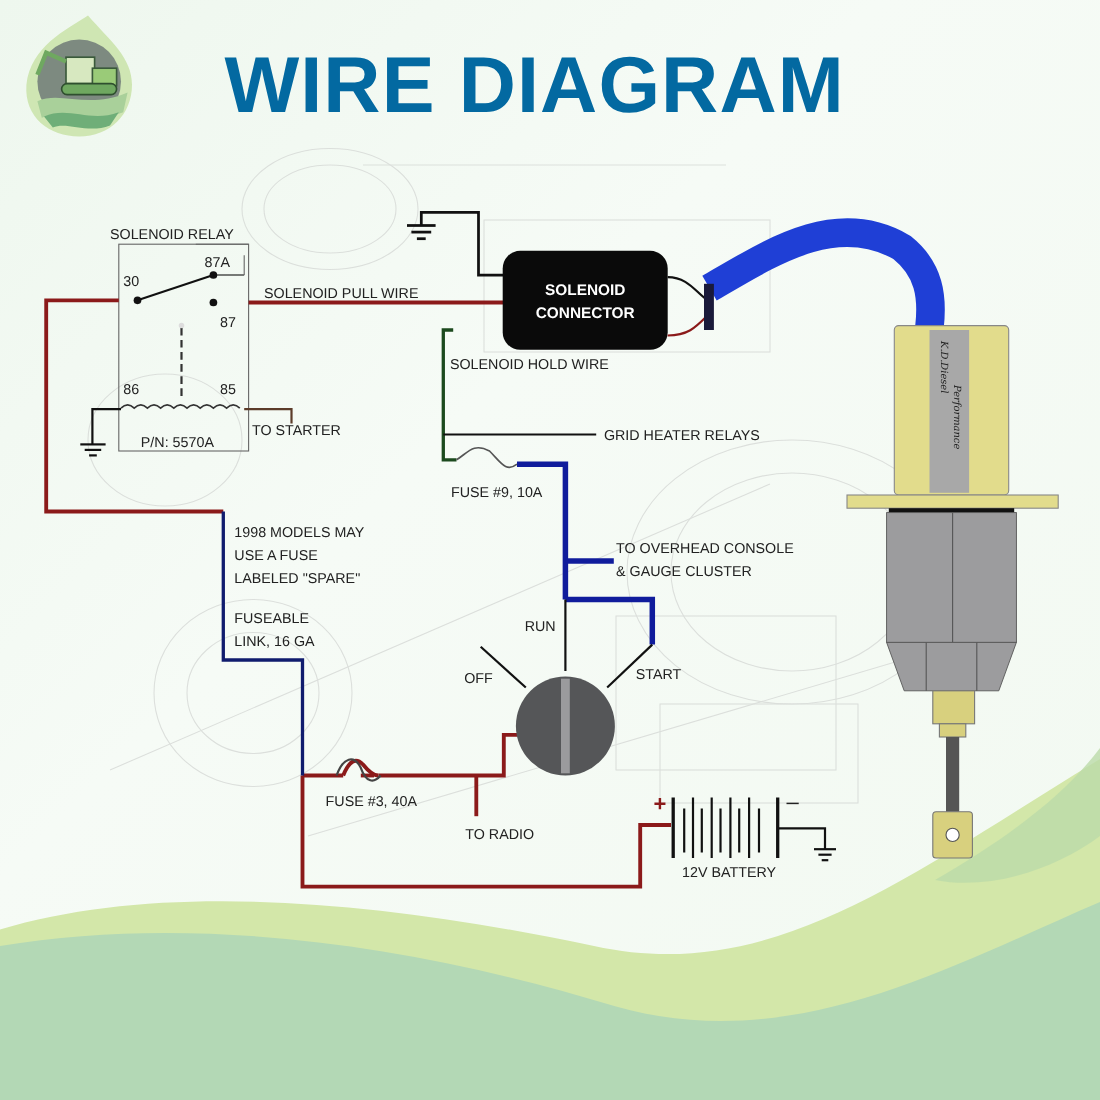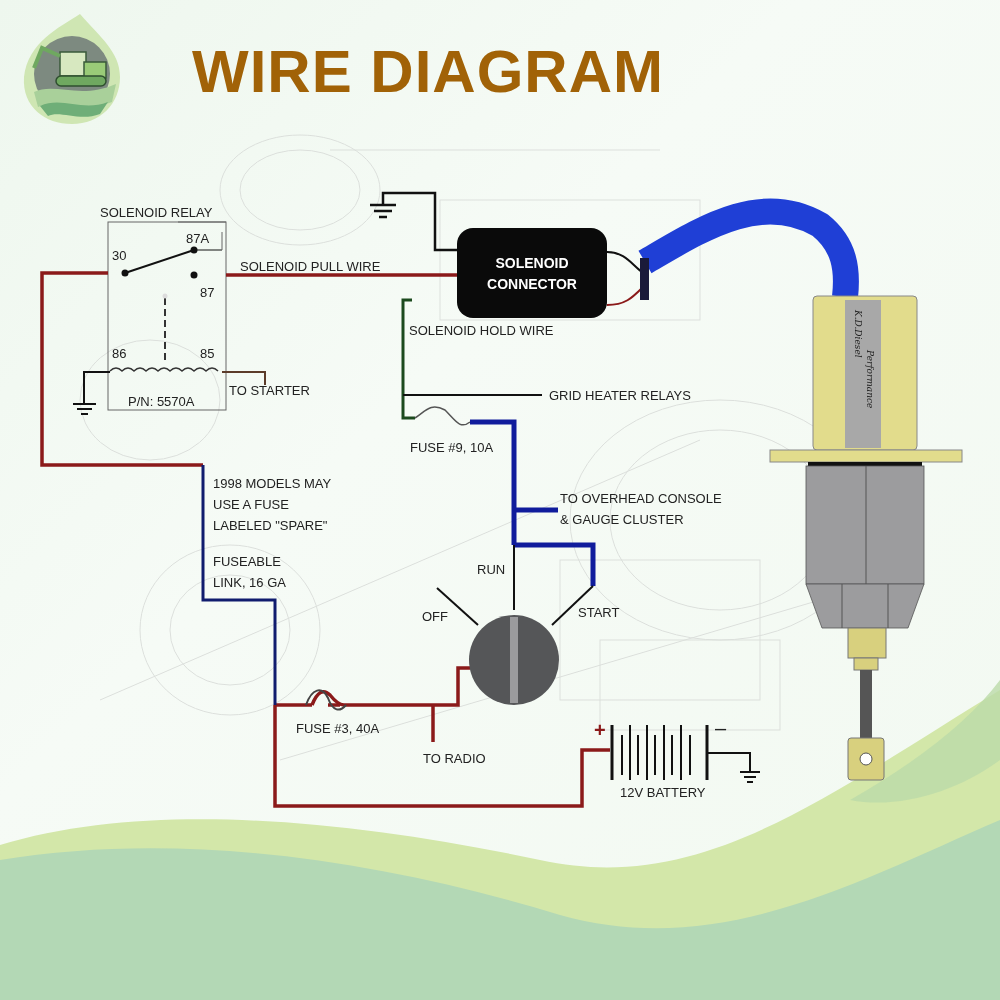--- a/index.html
+++ b/index.html
@@ -2,24 +2,24 @@
 <html><head>
   <meta charset="utf-8">
   <style>
     html, body { margin: 0; padding: 0; }
     body {
       width: 1000px; height: 1000px; overflow: hidden; position: relative;
       background: linear-gradient(135deg, #eef7ee 0%, #f6fbf6 40%, #f2f9f1 100%);
       font-family: "Liberation Sans", sans-serif;
     }
     .title {
-      position: absolute; left: 192px; top: 42px;
+      position: absolute; left: 204px; top: 42px;
       font-family: "Liberation Sans", sans-serif;
-      font-weight: bold; font-size: 60px; letter-spacing: 1px;
-      color: #a16207; line-height: 1; white-space: nowrap;
+      font-weight: bold; font-size: 72px; letter-spacing: 1px;
+      color: #0369a1; line-height: 1; white-space: nowrap;
     }
     .logo { position: absolute; left: 20px; top: 12px; width: 105px; height: 115px; }
     svg.main { position: absolute; left: 0; top: 0; width: 1000px; height: 1000px; }
     .lbl { font-family: "Liberation Sans", sans-serif; font-size: 13px; fill: #222; }
     .lbl-w { font-family: "Liberation Sans", sans-serif; font-size: 14px; font-weight: bold; fill: #fff; }
   </style>
 </head>
 <body>
 
 <svg class="main" viewBox="0 0 1000 1000">

